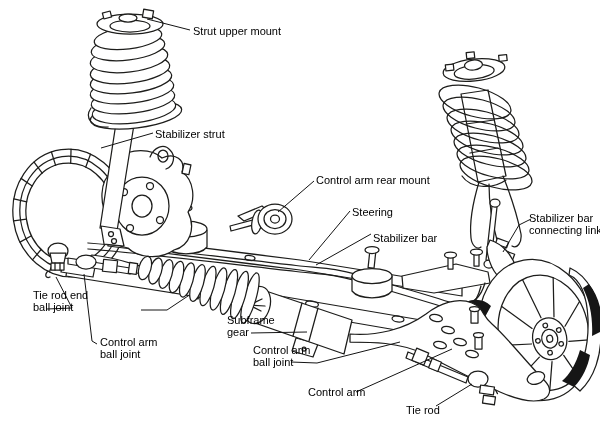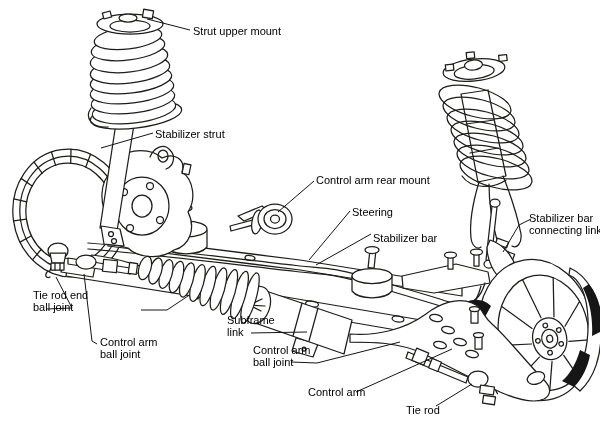--- a/index.html
+++ b/index.html
@@ -288,21 +288,21 @@
 </div>
 
 <div class="lbl" style="left:33px;top:289px">
   <span>Tie rod end</span>
   <span>ball joint</span>
 </div>
 
 
 <div class="lbl" style="left:227px;top:314px">
   <span>Subframe</span>
-  <span>link</span>
+  <span>gear</span>
 </div>
 
 <div class="lbl" style="left:100px;top:336px">
   <span>Control arm</span>
   <span>ball joint</span>
 </div>
 
 <div class="lbl" style="left:253px;top:344px">
   <span>Control arm</span>
   <span>ball joint</span>

